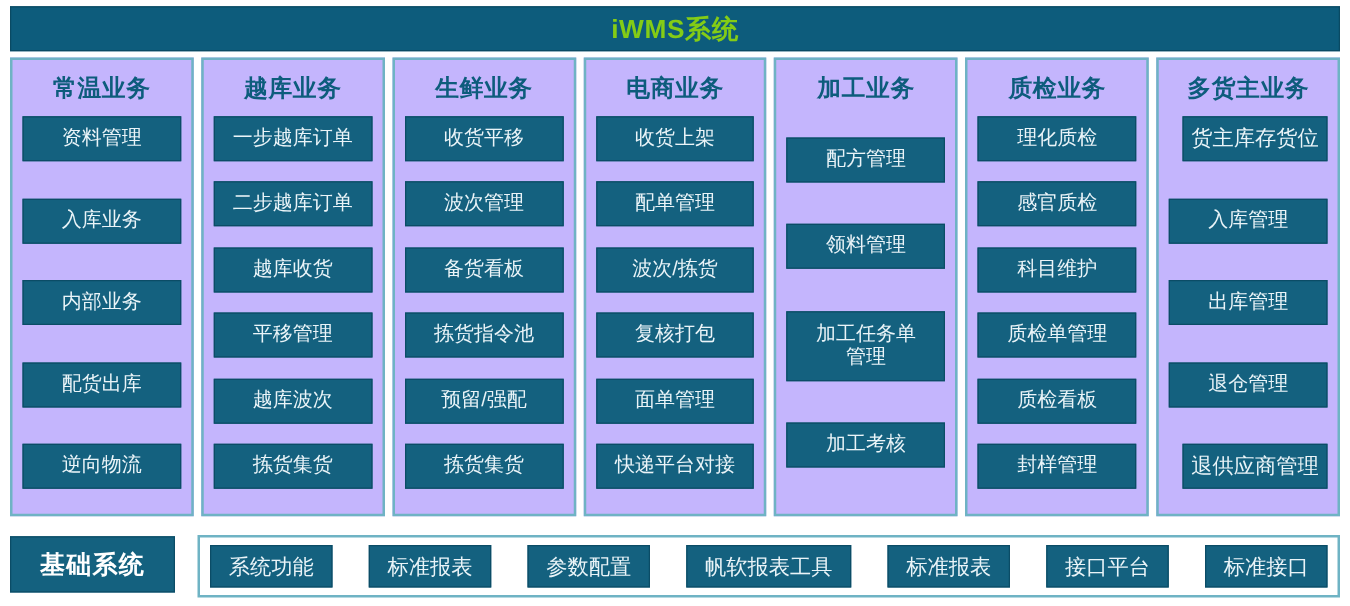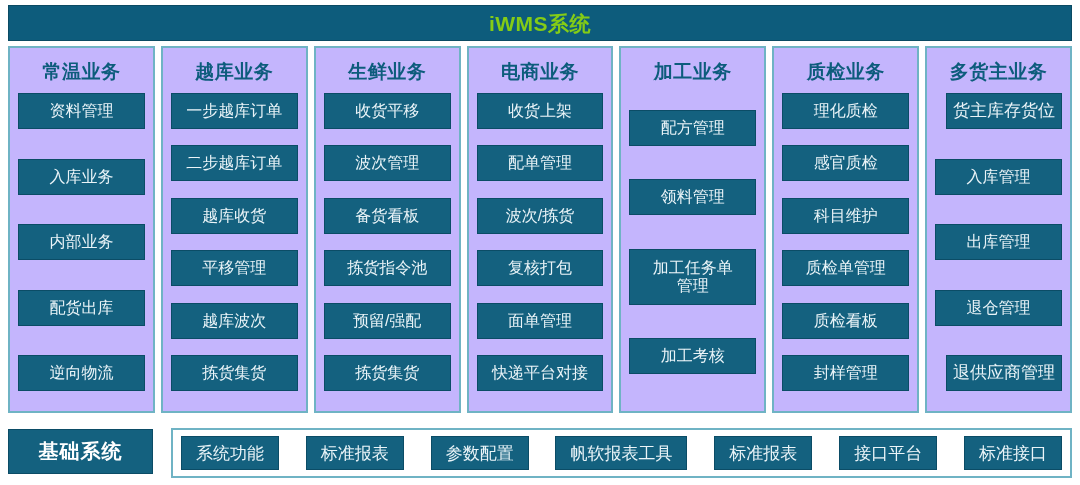--- a/index.html
+++ b/index.html
@@ -110,21 +110,21 @@
     position: absolute;
     left: 8px;
     top: 428px;
     width: 1064px;
     height: 50px;
     display: flex;
     align-items: stretch;
     box-sizing: border-box;
   }
   .base-label {
-    width: 145px;
+    width: 132px;
     background: #14617f;
     border: 1px solid #0b4c66;
     color: #ffffff;
     font-size: 20px;
     font-weight: bold;
     letter-spacing: 1px;
     display: flex;
     align-items: center;
     justify-content: center;
     box-sizing: border-box;

